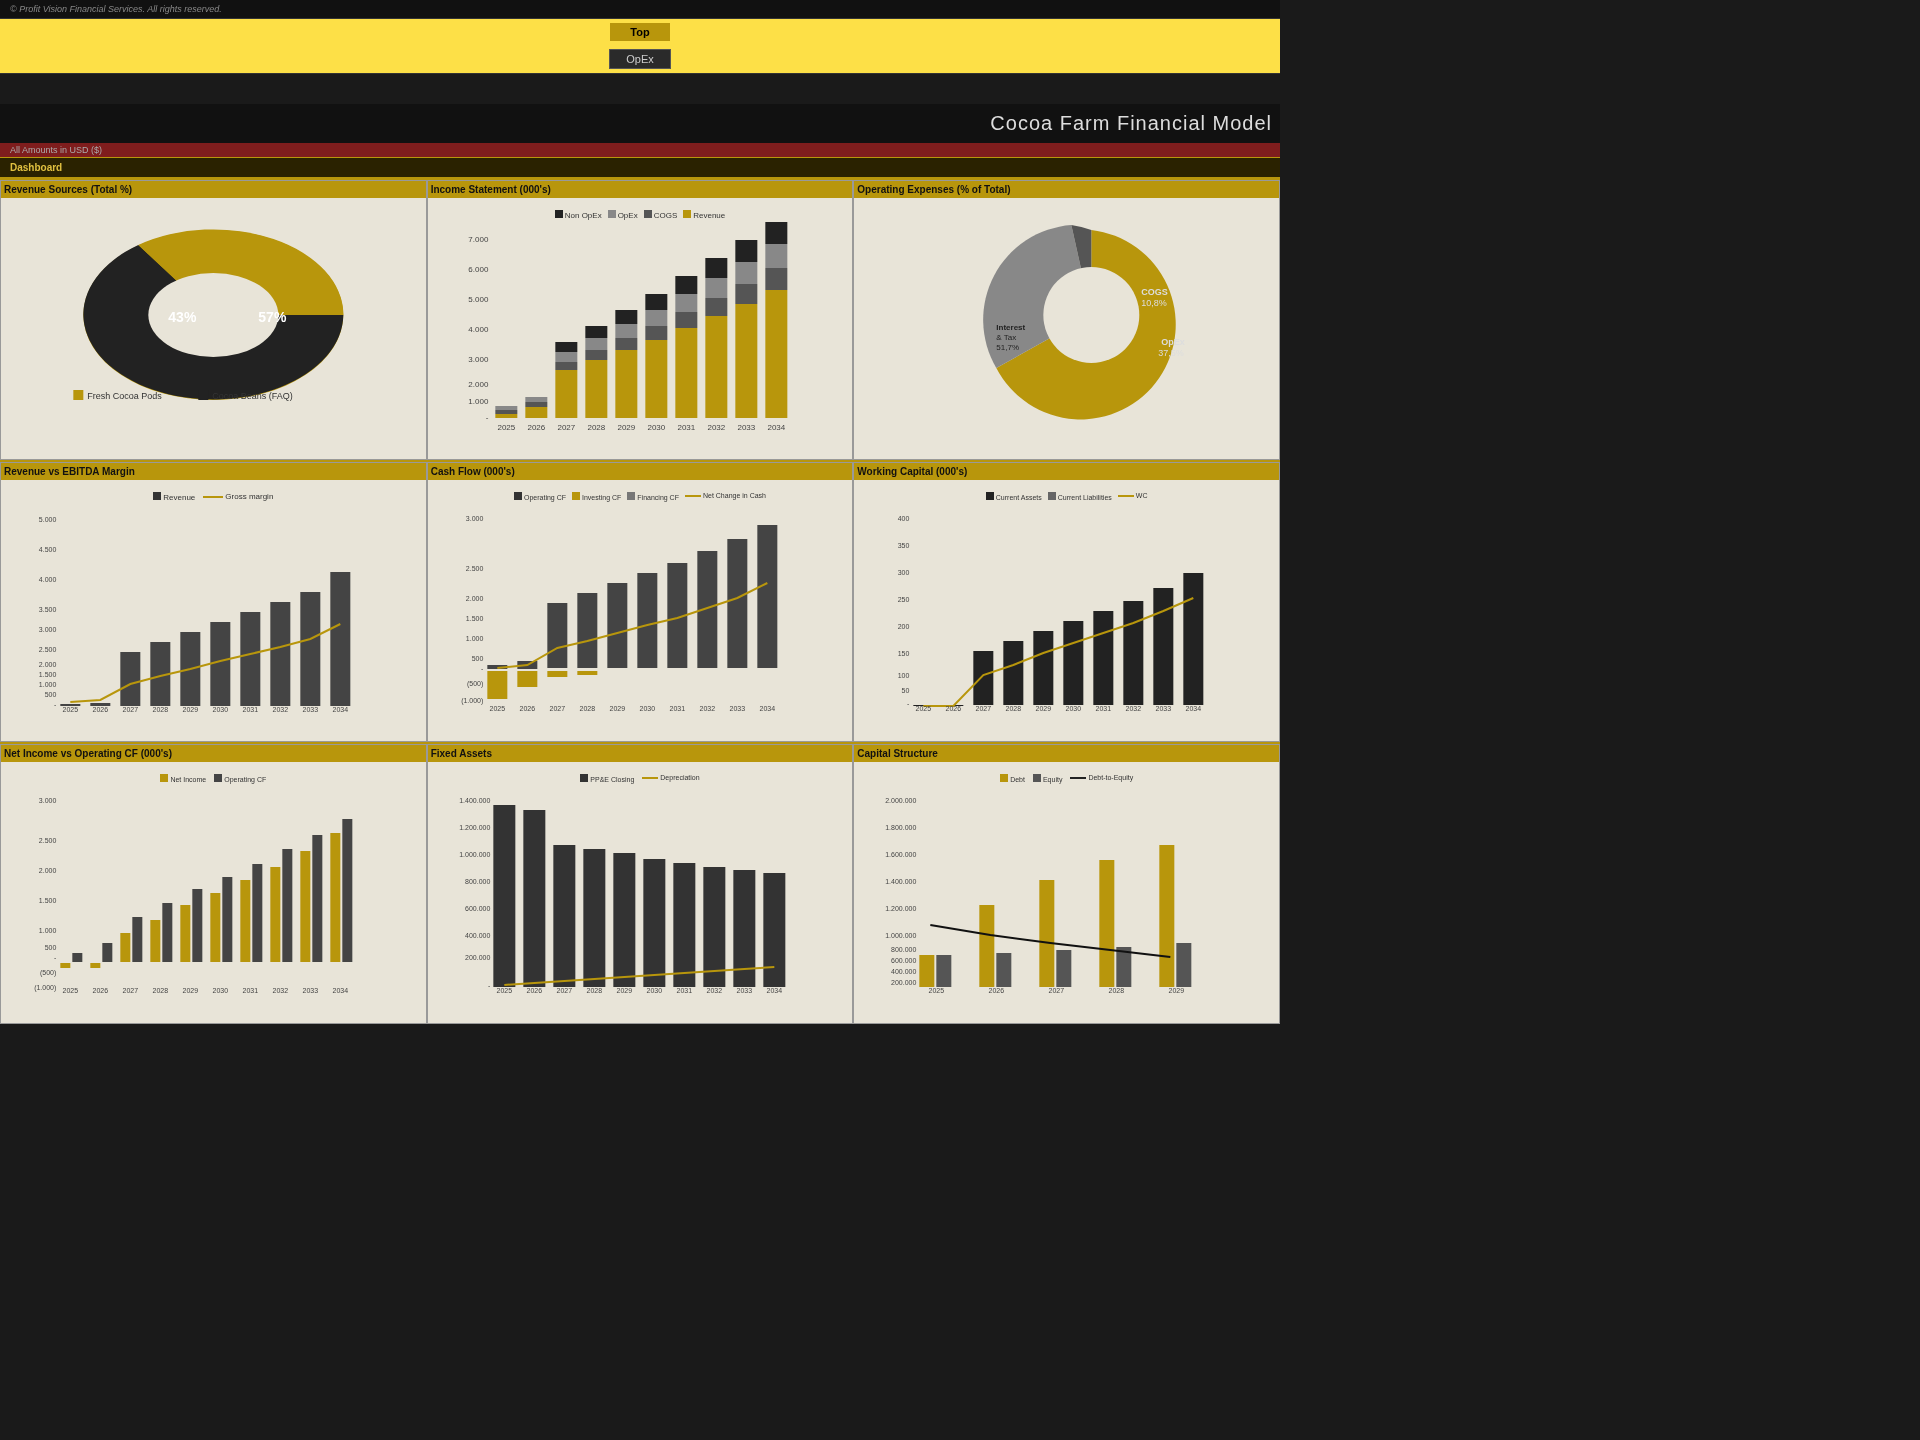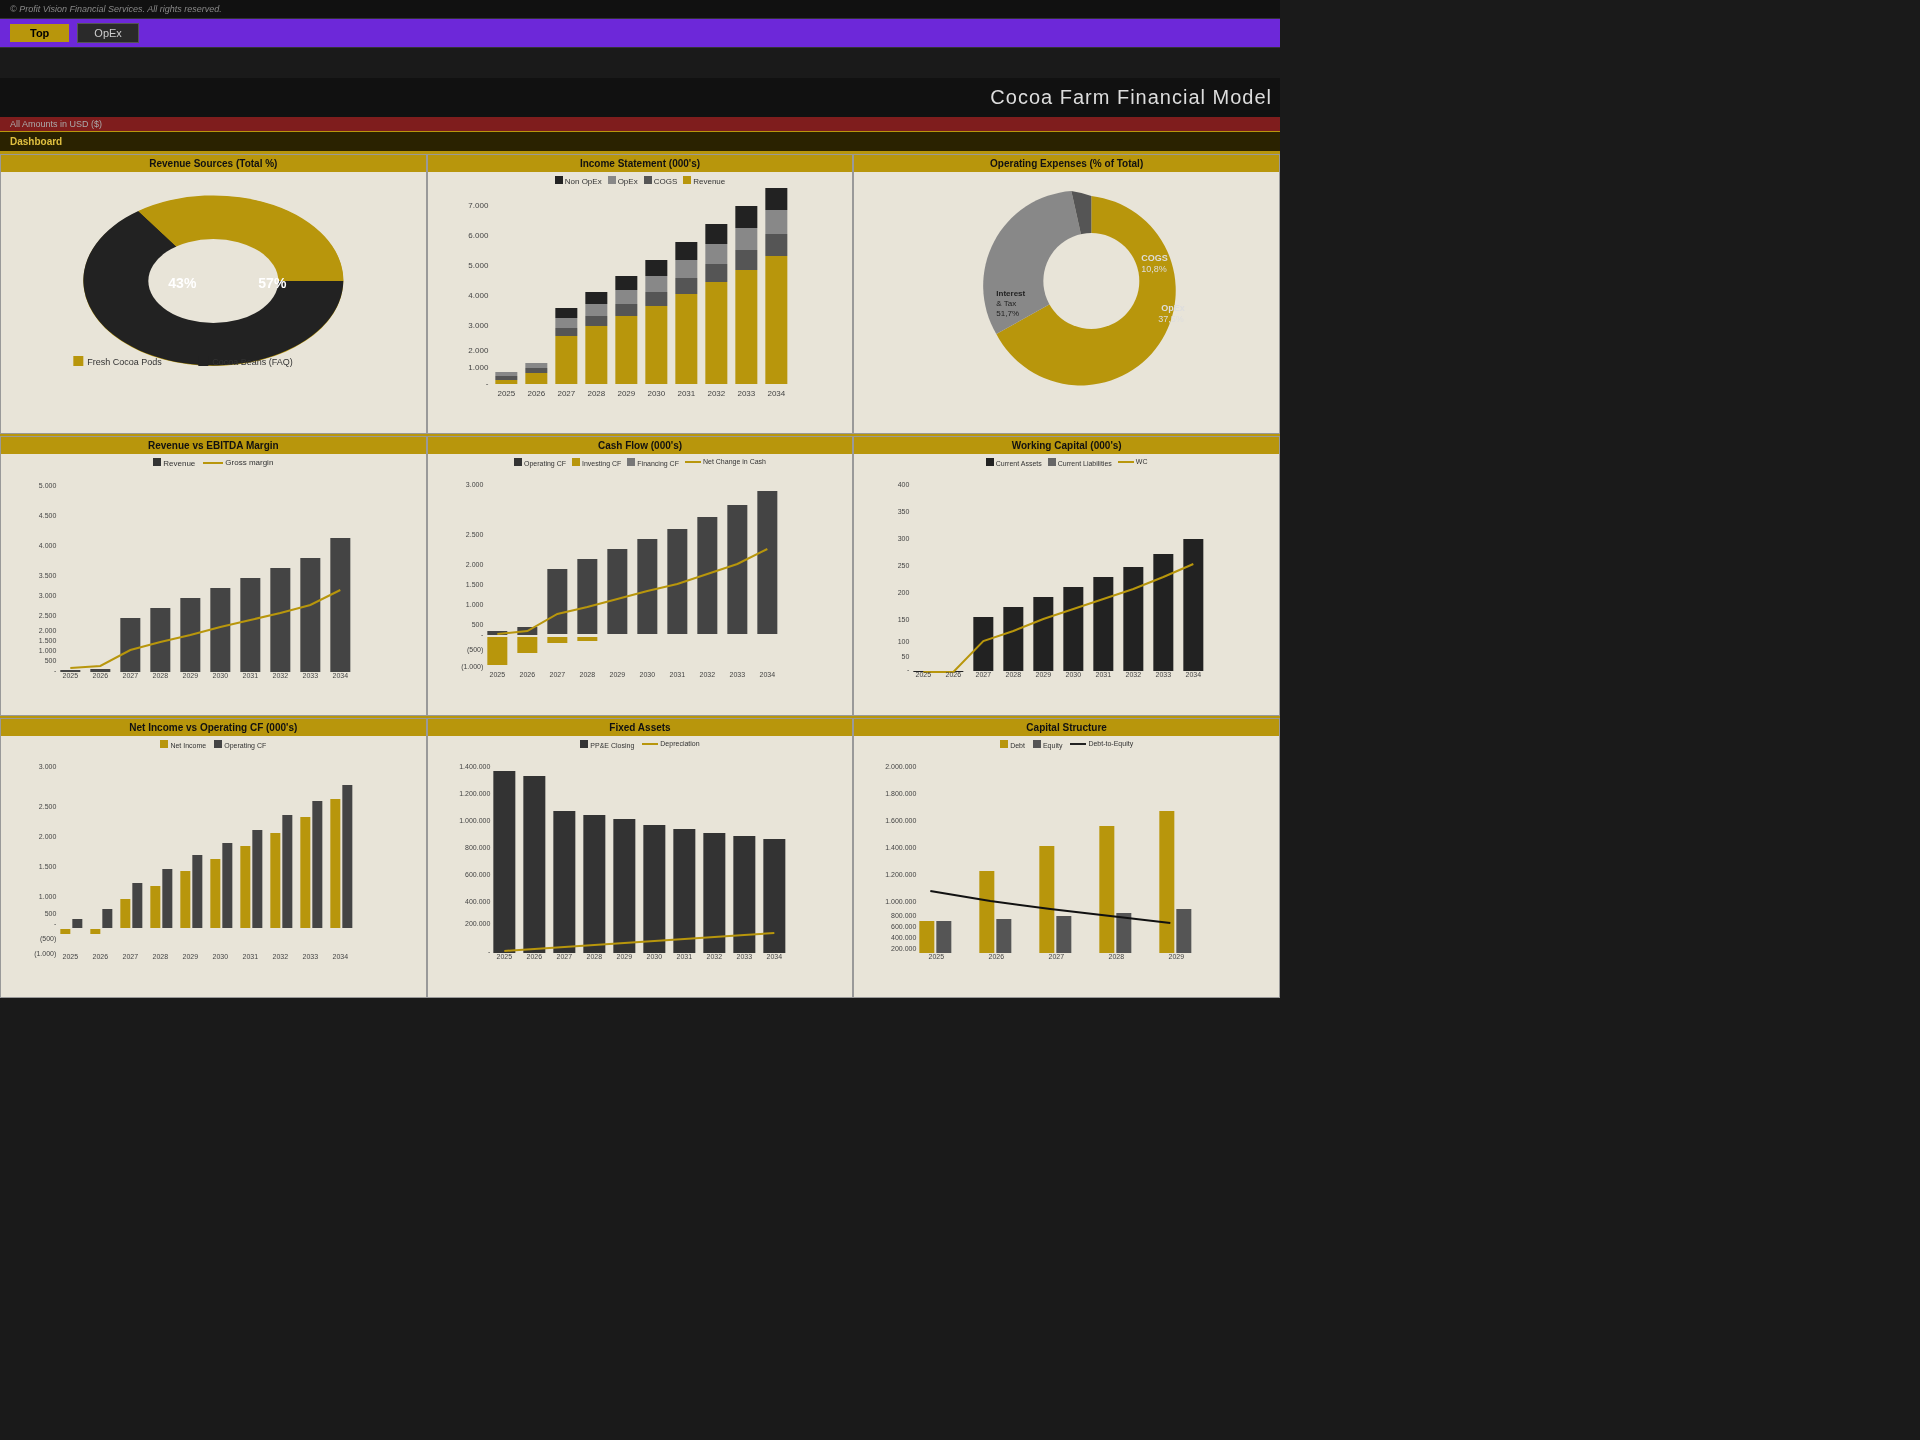--- a/index.html
+++ b/index.html
@@ -17,26 +17,27 @@
       display: flex;
       align-items: center;
       border-bottom: 1px solid #333;
       font-style: italic;
     }
     .copyright {
       color: #888;
       font-size: 9px;
     }
     .top-nav {
-      background: #6d28d9;
+      background: #fde047;
       padding: 4px 10px;
       display: flex;
       gap: 8px;
       align-items: center;
       border-bottom: 1px solid #333;
+      flex-direction: column;
     }
     .nav-btn-top {
       background: #b8960c;
       color: #000;
       font-weight: bold;
       padding: 3px 20px;
       font-size: 11px;
       border: none;
       cursor: pointer;
     }
@@ -75,27 +76,26 @@
       border-bottom: 1px solid #b8960c;
     }
     .chart-section {
       background: #e8e4d8;
       border: 1px solid #999;
       padding: 6px;
       position: relative;
       min-height: 280px;
     }
     .chart-title {
-      text-align: center;
       background: #b8960c;
       color: #111;
       font-weight: bold;
       font-size: 10px;
       padding: 3px;
-      margin: -6px -6px 4px -6px;
+      margin: -6px -6px 12px -6px;
     }
     .chart-area {
       width: 100%;
       height: 220px;
       position: relative;
     }
     svg text {
       font-family: Arial, sans-serif;
     }
     .row-of-charts {

